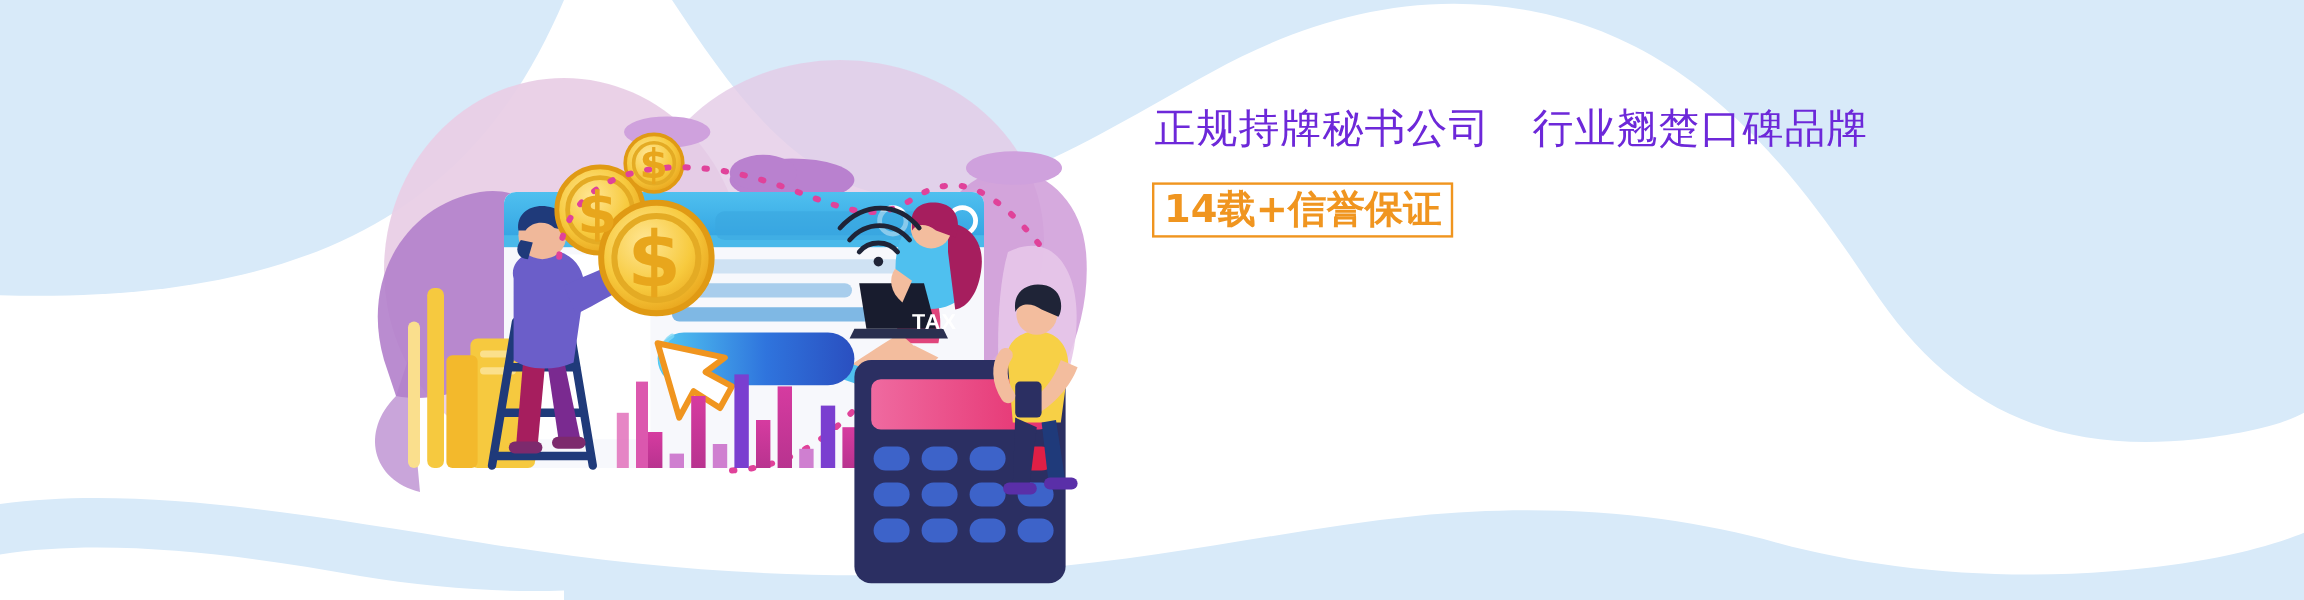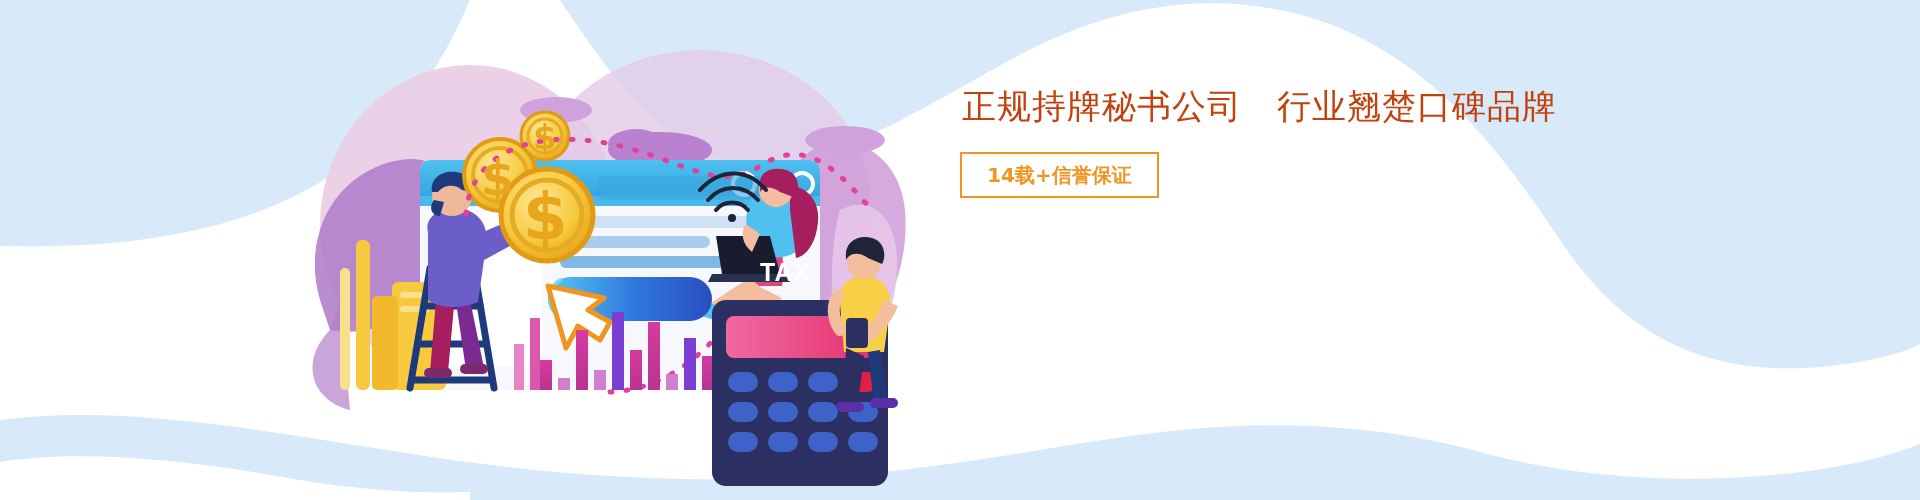--- a/index.html
+++ b/index.html
@@ -46,40 +46,40 @@
     font-weight:bold;
     color:#1f4292;
     letter-spacing:-1px;
     padding-left:4px;
     transform:scaleY(1.1);
     transform-origin:bottom left;
   }
   .subtitle {
     font-family:"DejaVu Sans","Liberation Sans",sans-serif;
     font-size:34px;
-    color:#c2410c;
+    color:#6d28d9;
     letter-spacing:1px;
     white-space:nowrap;
     margin-top:14px;
     margin-left:4px;
   }
   .badges {
     margin-top:22px;
     margin-left:2px;
     display:flex;
     align-items:stretch;
     height:46px;
     width:388px;
   }
   .badge {
     display:flex;
     align-items:center;
     justify-content:center;
     font-family:"DejaVu Sans","Liberation Sans",sans-serif;
-    font-size:20px;
+    font-size:32px;
     font-weight:bold;
     letter-spacing:0px;
     white-space:nowrap;
     padding:4px 8px;
   }
   .badge-outline {
     background:#ffffff;
     border:2px solid #f0951f;
     color:#f0951f;
     flex:0 0 199px;
@@ -103,21 +103,21 @@
     font-weight:bold;
     color:#141821;
     letter-spacing:0.5px;
     pointer-events:none;
   }
   .tax-label {
     position:absolute;
     z-index:6;
     left:760px; top:258px;
     font-family:"Liberation Sans","DejaVu Sans",sans-serif;
-    font-size:25px;
+    font-size:18px;
     font-weight:bold;
     color:#ffffff;
     letter-spacing:1px;
     pointer-events:none;
   }
   .coin-glyph {
     position:absolute; z-index:6;
     font-family:"DejaVu Sans",sans-serif;
     font-weight:bold;
     color:#e8a61c;

